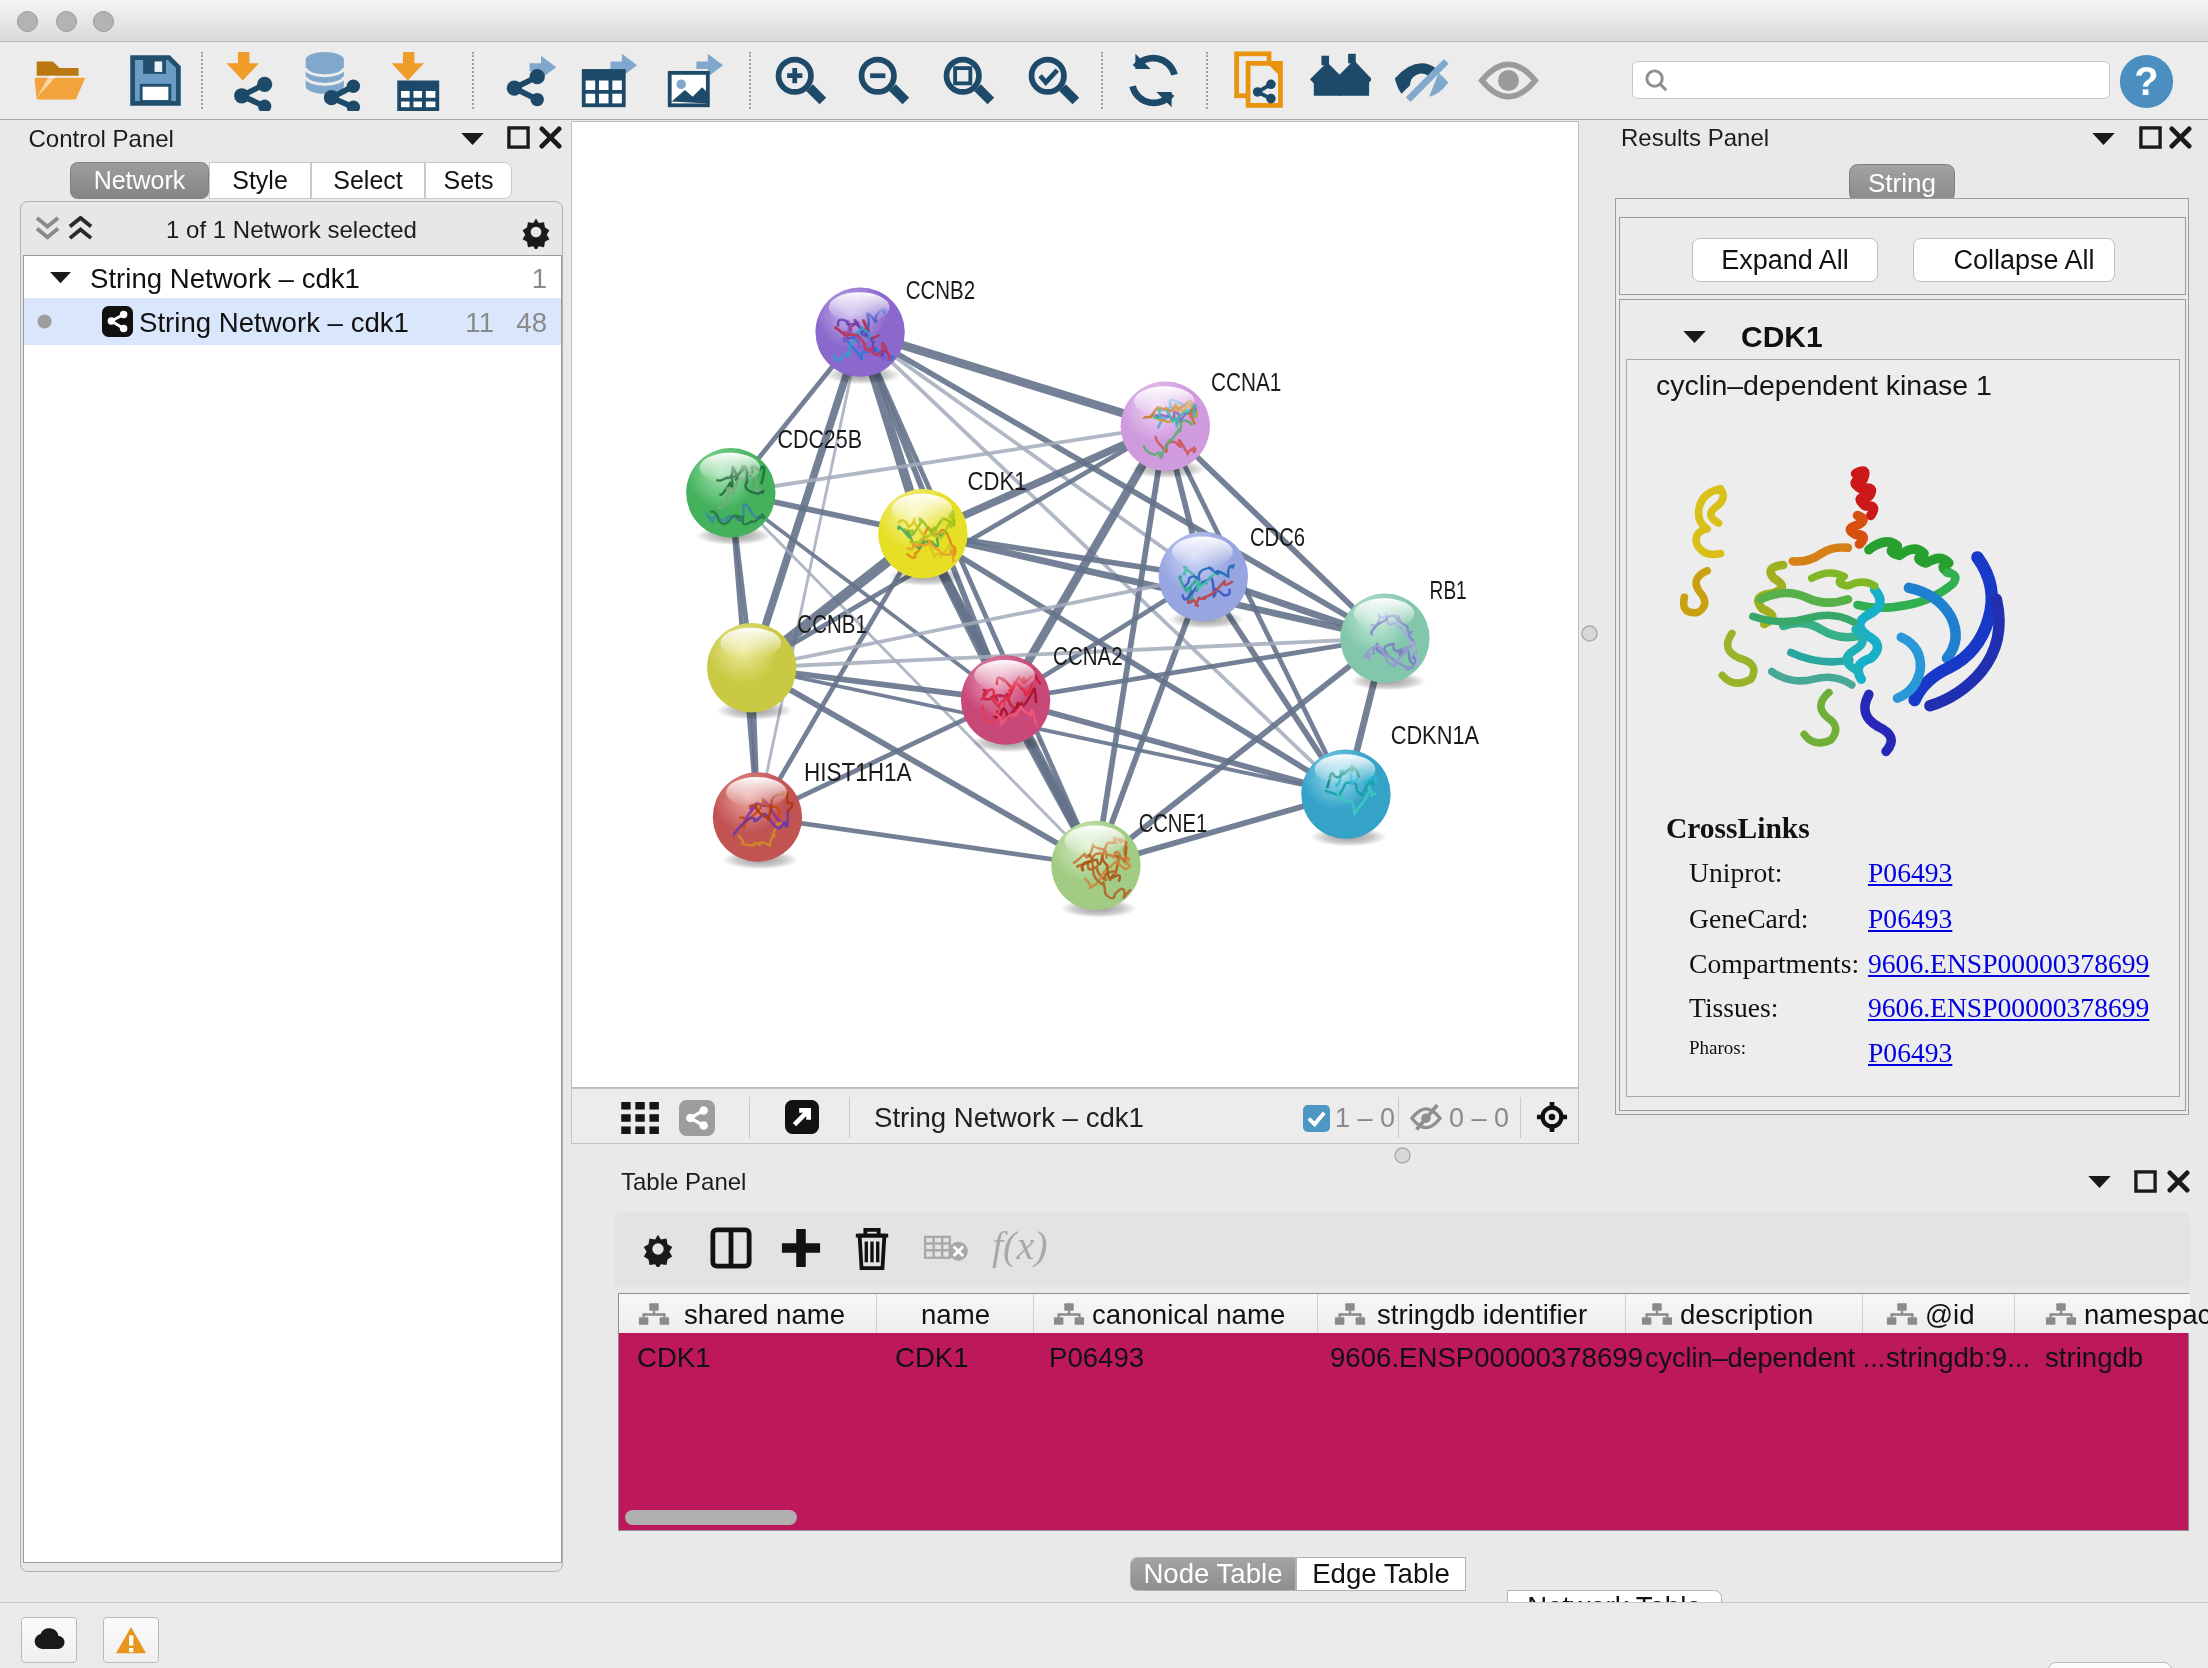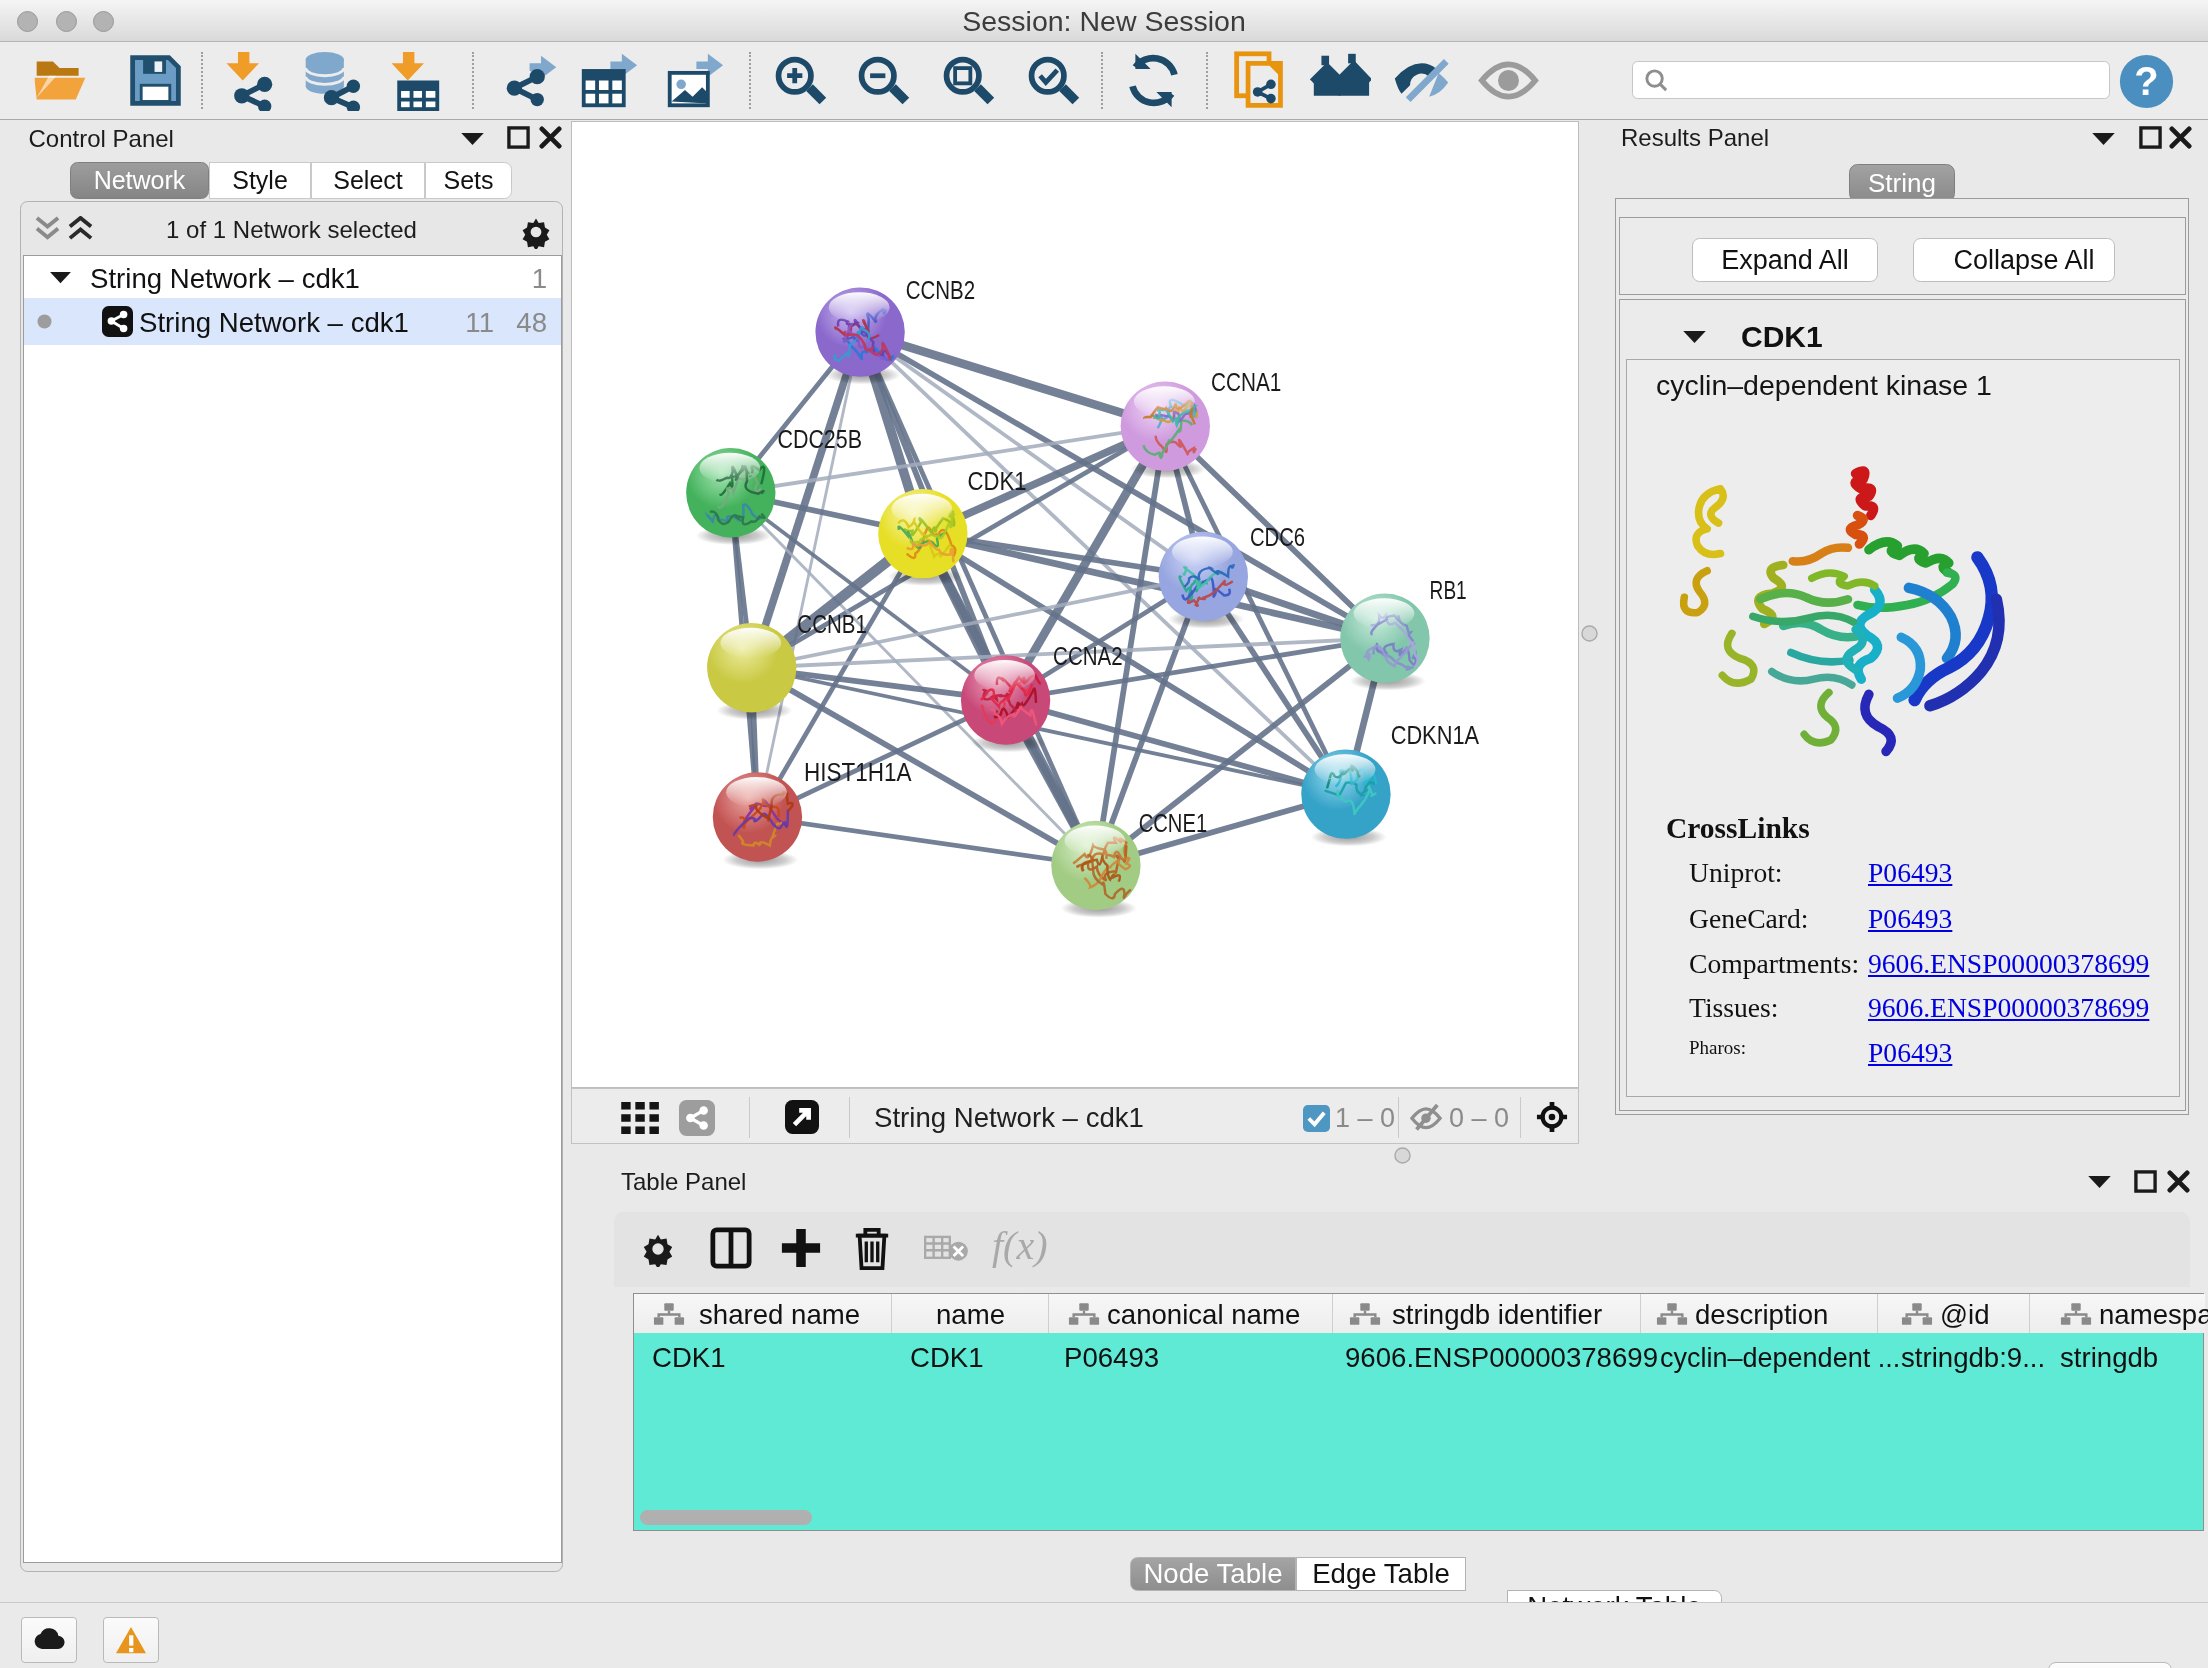--- a/index.html
+++ b/index.html
@@ -18,37 +18,36 @@
 .ptitle{font-size:24px;color:#1c1c1c;}
 
 .tab{position:absolute;box-sizing:border-box;text-align:center;font-size:25px;color:#111;background:#fff;border:1px solid #c9c9c9;}
 .tabsel{background:linear-gradient(#9d9d9d,#858585);color:#fff;border:1px solid #7f7f7f;border-radius:7.6px;}
 #cp-list{left:23px;top:134px;width:537px;height:1306px;background:#fff;border:1px solid #9b9b9b;}
 #cp-row2{position:absolute;left:0;top:42px;width:100%;height:47px;background:#d9e6fb;}
 
 #canvas{left:571px;top:121px;width:1008px;height:967px;background:#fff;border:1px solid #bdbdbd;box-sizing:border-box;}
 #canvasbar{left:571px;top:1088px;width:1008px;height:56px;background:#ececec;border:1px solid #c2c2c2;box-sizing:border-box;}
 .rbtn{position:absolute;height:44px;background:#fff;border:1px solid #bdbdbd;border-radius:7.6px;font-size:27px;color:#111;text-align:center;line-height:42px;box-sizing:border-box;}
-#tp-table{left:48px;top:134px;width:1571px;height:238px;background:#5eead4;border:1.9px solid #8f8f8f;box-sizing:border-box;}
+#tp-table{left:33px;top:134px;width:1571px;height:238px;background:#be185d;border:1.9px solid #8f8f8f;box-sizing:border-box;}
 .th{position:absolute;top:0;height:39px;background:linear-gradient(#f7f7f7,#ededed);border-right:1px solid #cfcfcf;box-sizing:border-box;}
 .btab{position:absolute;top:398px;height:34px;box-sizing:border-box;font-size:27.6px;text-align:center;background:#fff;border:1px solid #b3b3b3;color:#111;}
 
 #statusbar{left:0;top:1602px;width:2208px;height:67px;background:#eaeaea;border-top:1.9px solid #c9c9c9;}
 .sbtn{position:absolute;top:14.3px;width:56px;height:46px;background:linear-gradient(#fbfbfb,#efefef);border:1.9px solid #b9b9b9;border-radius:3.8px;box-sizing:border-box;}
 #membtn{position:absolute;left:2048px;top:18px;width:124px;height:34px;background:linear-gradient(#fdfdfd,#f0f0f0);border:1.9px solid #b9b9b9;border-radius:8px;box-sizing:border-box;font-size:26px;color:#111;margin-top:41px;}
 .gray{color:#8a8a8a;}
 </style>
 </head>
 <body>
 
 <div class="abs" id="titlebar">
   <div class="tl" style="left:17px;"></div>
   <div class="tl" style="left:56px;"></div>
   <div class="tl" style="left:93px;"></div>
-  <div id="title">Session: New Session</div>
 </div>
 
 <div class="abs" id="toolbar">
 <div class="tbsep" style="left:201px;"></div>
 <div class="tbsep" style="left:472px;"></div>
 <div class="tbsep" style="left:749px;"></div>
 <div class="tbsep" style="left:1101px;"></div>
 <div class="tbsep" style="left:1206px;"></div>
 <svg class="tbi" style="left:30px;" viewBox="0 0 64 64">
       <path d="M7 12h17l7 7h20v8H7z" fill="#b97812"></path>

